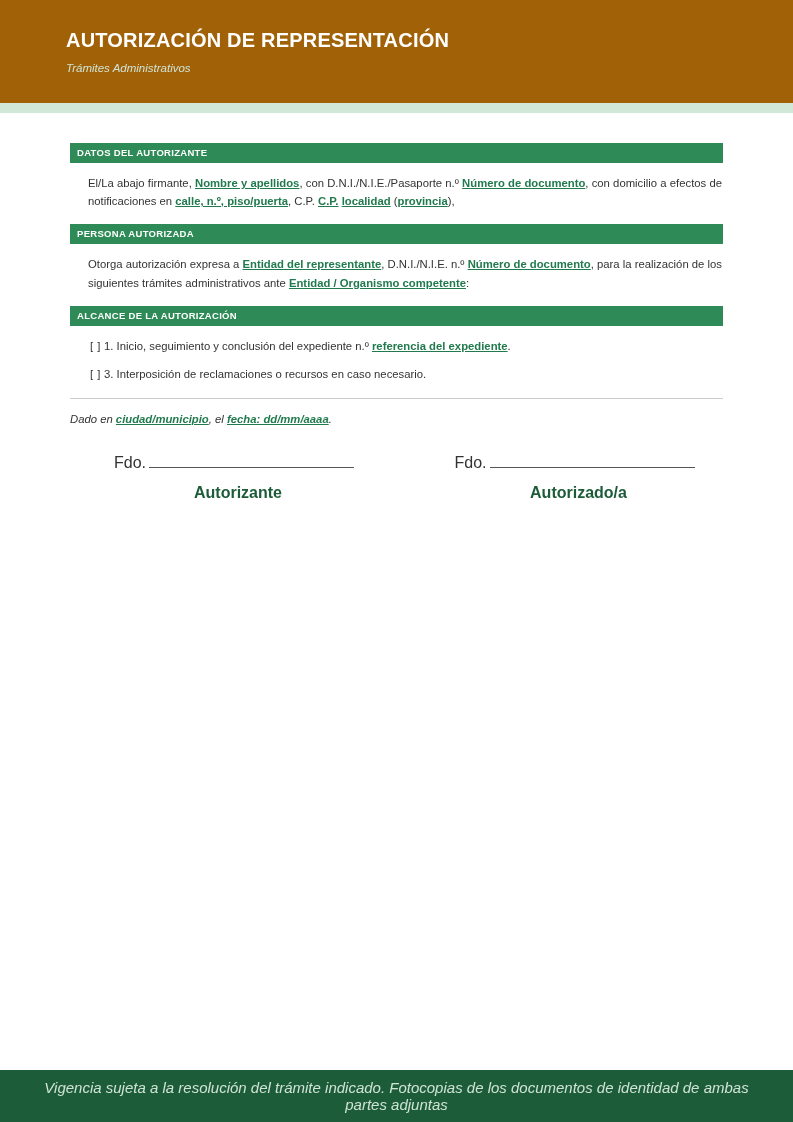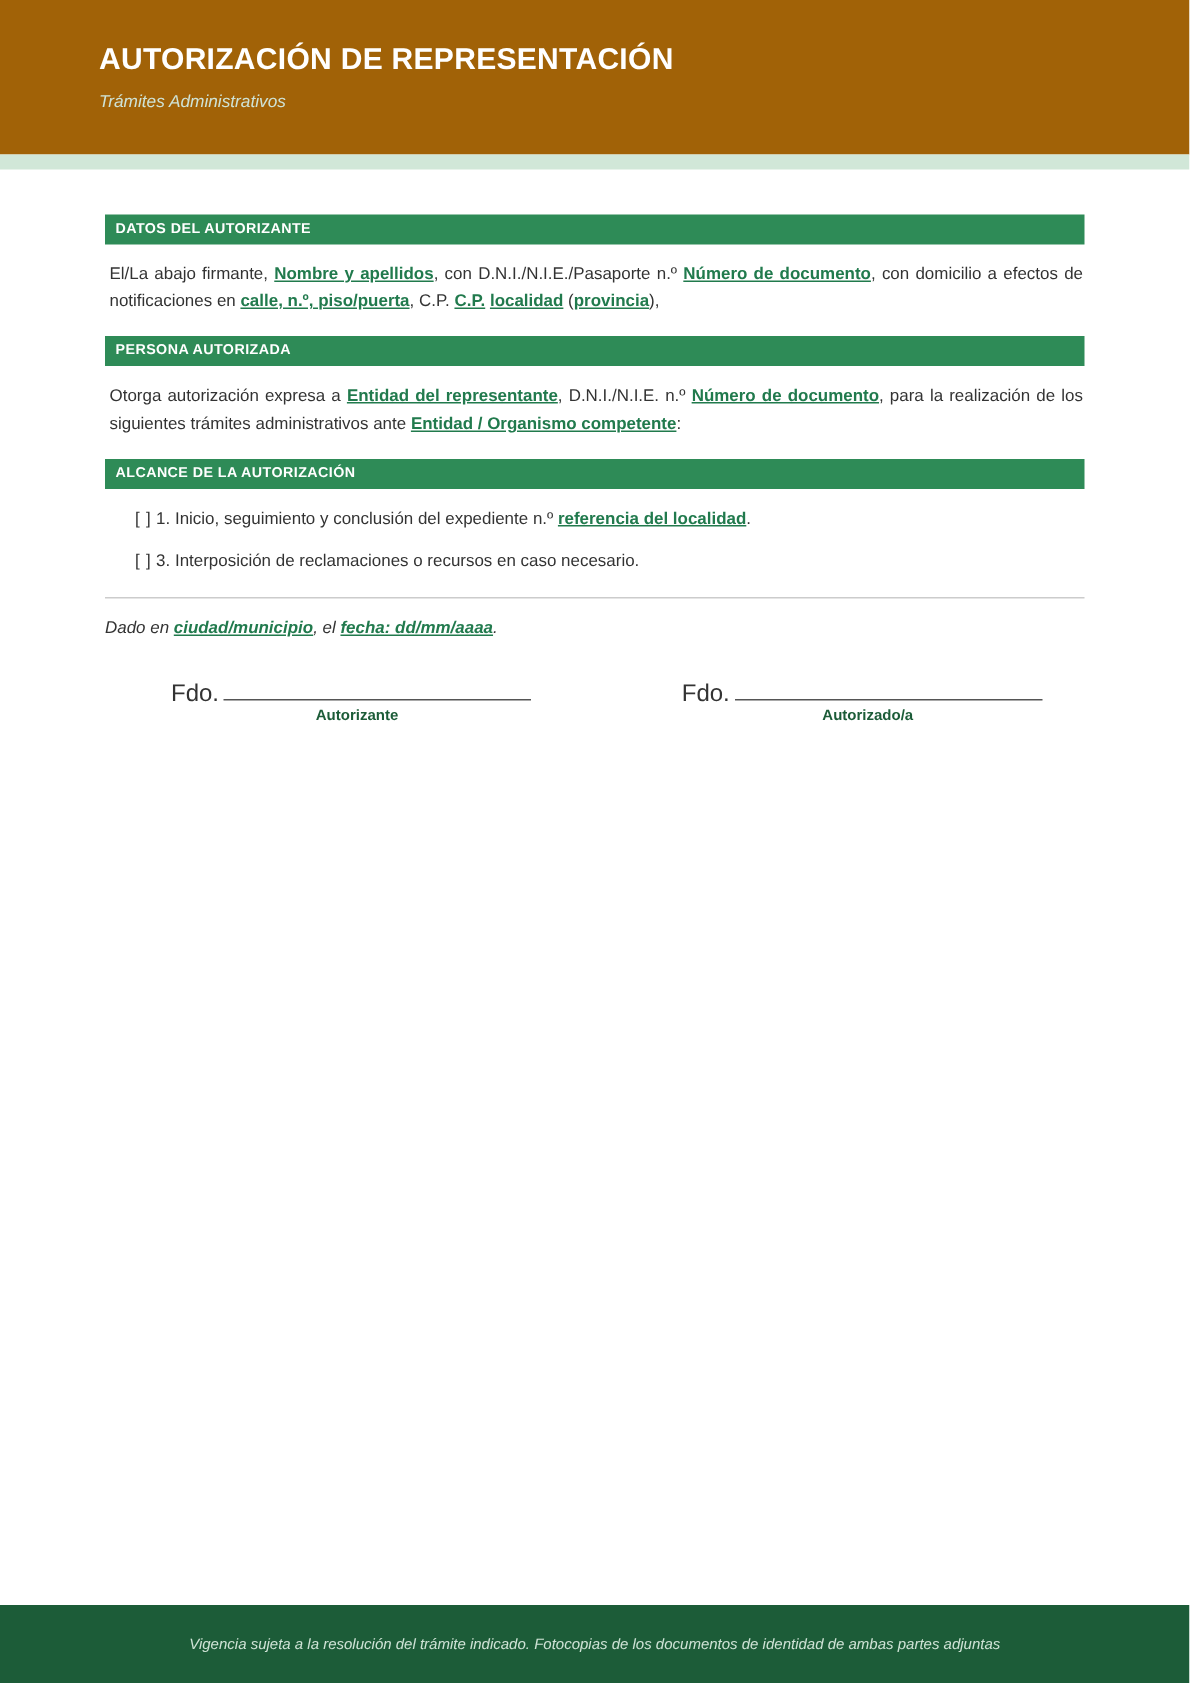--- a/index.html
+++ b/index.html
@@ -63,21 +63,21 @@
     padding: 4px 0 4px 7px;
     box-sizing: border-box;
     line-height: 1.25;
   }
 
   .para {
     font-size: 11.3px;
     color: #333333;
     line-height: 1.62;
     text-align: justify;
-    margin: 11px 0 14px 2px;
+    margin: 11px 0 14px 17px;
     padding: 0 1px;
   }
 
   .ph {
     color: #217a4d;
     font-weight: bold;
     text-decoration: underline;
   }
 
   
@@ -134,42 +134,43 @@
   }
   .sig-rule {
     display: inline-block;
     width: 205px;
     border-bottom: 1px solid #555555;
     height: 11px;
     vertical-align: baseline;
     margin-left: 3px;
   }
   .sig-label {
-    font-size: 10px;
+    font-size: 16px;
     font-weight: bold;
     color: #1c5c38;
     text-align: center;
     width: 248px;
+    margin-top: 12px;
   }
 
   
   .doc-footer {
     position: absolute;
     left: 0;
     bottom: 0;
     width: 793px;
     height: 52px;
     background: #1c5c38;
     display: flex;
     align-items: center;
     justify-content: center;
   }
   .footer-text {
     color: #cfe3d6;
-    font-size: 10px;
+    font-size: 15px;
     font-style: italic;
     text-align: center;
     padding: 0 40px;
   }
 </style>
 </head>
 <body>
 
 <div class="doc-header">
   <h1 class="doc-title">AUTORIZACIÓN DE REPRESENTACIÓN</h1>
@@ -180,21 +181,21 @@
 <div class="content">
 
   <div class="section-bar">DATOS DEL AUTORIZANTE</div>
   <p class="para"><span>El/La abajo firmante, </span><span class="ph">Nombre y apellidos</span><span>, con D.N.I./N.I.E./Pasaporte n.º </span><span class="ph">Número de documento</span><span>, con domicilio a efectos de notificaciones en </span><span class="ph">calle, n.º, piso/puerta</span><span>, C.P. </span><span class="ph">C.P.</span><span> </span><span class="ph">localidad</span><span> (</span><span class="ph">provincia</span><span>),</span></p>
 
   <div class="section-bar">PERSONA AUTORIZADA</div>
   <p class="para"><span>Otorga autorización expresa a </span><span class="ph">Entidad del representante</span><span>, D.N.I./N.I.E. n.º </span><span class="ph">Número de documento</span><span>, para la realización de los siguientes trámites administrativos ante </span><span class="ph">Entidad / Organismo competente</span><span>:</span></p>
 
   <div class="section-bar">ALCANCE DE LA AUTORIZACIÓN</div>
   <ul class="scope-list">
-    <li class="scope-item"><span class="chk">[ ]</span> <span>1.</span><span> Inicio, seguimiento y conclusión del expediente n.º </span><span class="ph">referencia del localidad</span><span>.</span></li>
+    <li class="scope-item"><span class="chk">[ ]</span> <span>1.</span><span> Inicio, seguimiento y conclusión del expediente n.º </span><span class="ph">referencia del expediente</span><span>.</span></li>
     <li class="scope-item"><span class="chk">[ ]</span> <span>3.</span><span> Interposición de reclamaciones o recursos en caso necesario.</span></li>
   </ul>
 
   <hr class="divider">
 
   <div class="dado-line"><span>Dado en </span><span class="ph">ciudad/municipio</span><span>, el </span><span class="ph">fecha: dd/mm/aaaa</span><span>.</span></div>
 
   <div class="sig-row">
     <div class="sig-block left">
       <div class="sig-fdo"><span>Fdo.</span><span class="sig-rule"></span></div>

